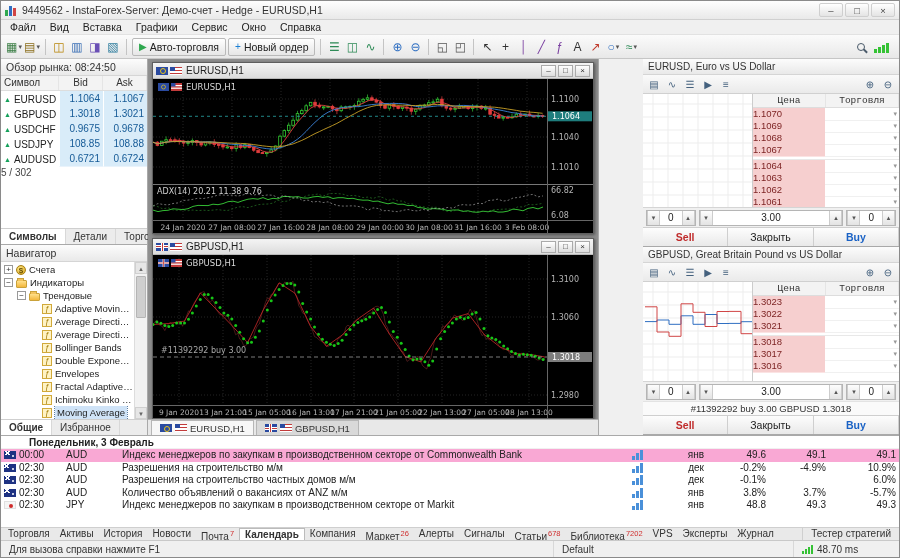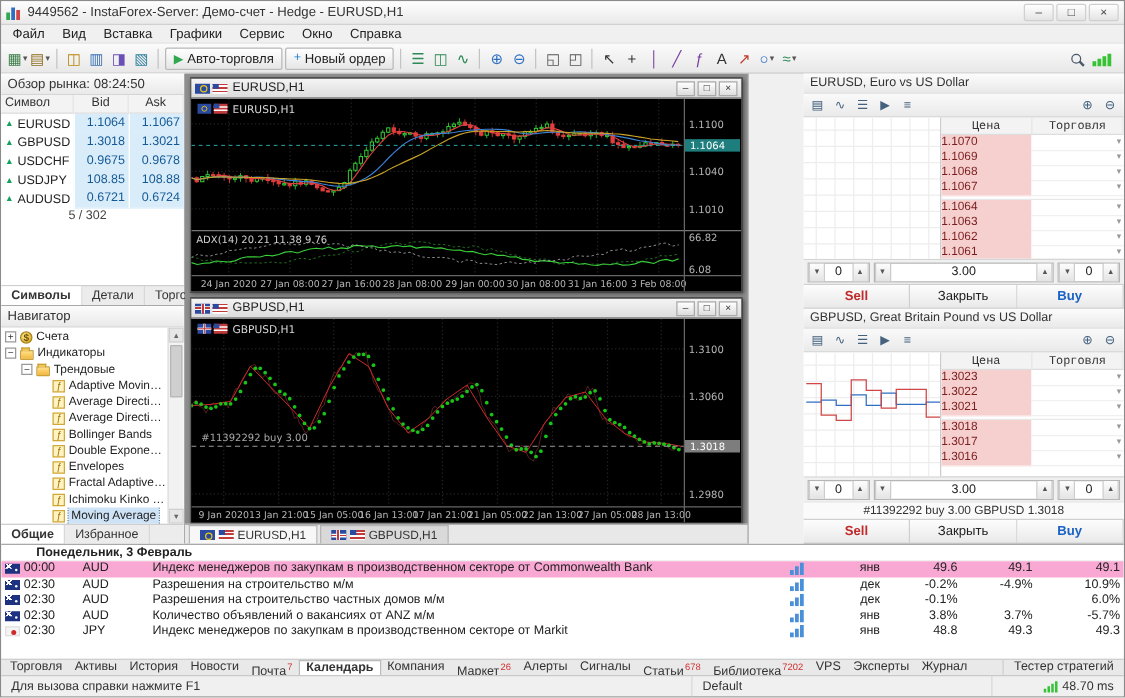--- a/index.html
+++ b/index.html
@@ -50,21 +50,21 @@
 .mw-head{display:grid;grid-template-columns:58px 44px 44px;height:15px;line-height:14px;background:#f3f3f3;border-bottom:1px solid #ddd;font-size:10px;color:#333;flex:none;}
 .mw-hcell{padding:0 3px;border-right:1px solid #e5e5e5;}
 .mw-hcell.num{text-align:center;}
 .mw-row{display:grid;grid-template-columns:58px 44px 44px;height:15px;line-height:15px;font-size:10px;}
 .mw-sym{padding-left:3px;display:flex;align-items:center;gap:3px;white-space:nowrap;overflow:hidden;}
 .tick-arrow{font-size:7px;line-height:7px;}
 .tick-arrow.up{color:#14a05a;}
 .mw-val{background:#d9ecf9;color:#155a96;text-align:right;padding-right:3px;border-left:1px solid #fff;border-bottom:1px solid #e9f3fb;}
 .add-row{height:14px;line-height:14px;padding-left:6px;color:#444;font-size:10px;flex:none;}
 .add-plus{color:#888;margin-right:3px;}
-.count-row{height:14px;line-height:14px;text-align:center;padding-right:8px;color:#444;font-size:10px;flex:none;}
+.count-row{height:14px;line-height:14px;text-align:left;padding-right:8px;color:#444;font-size:10px;flex:none;}
 .mw-fill{flex:1;}
 
 
 .nav{flex:1;display:flex;flex-direction:column;background:#fff;min-height:0;}
 .nav-body{flex:1;position:relative;overflow:hidden;}
 .nav-tree{position:absolute;left:0;top:0;right:13px;bottom:0;overflow:hidden;padding-top:1px;}
 .tree-row{display:flex;align-items:center;height:13px;font-size:9.5px;white-space:nowrap;overflow:hidden;}
 .expander{width:9px;height:9px;flex:none;border:1px solid #999;background:#fff;font-size:8px;line-height:7px;text-align:center;margin-right:3px;color:#333;}
 .exp-spacer{width:12px;flex:none;}
 .ico-folder{width:11px;height:8px;flex:none;background:linear-gradient(#ffe08a,#f3b73c);border:1px solid #caa23a;border-radius:1px;margin-right:3px;position:relative;margin-top:2px;}
@@ -152,21 +152,21 @@
 .btab{padding:0 5px;line-height:12px;color:#333;white-space:nowrap;}
 .btab.active{background:#fff;border:1px solid #bbb;border-bottom:none;font-weight:bold;}
 .badge{color:#d03030;font-size:7.5px;vertical-align:super;margin-left:1px;}
 .tester{margin-left:auto;padding:0 8px;border-left:1px solid #cfcfcf;color:#333;line-height:12px;white-space:nowrap;}
 
 
 .statusbar{height:17px;display:flex;align-items:center;background:#f0f0f0;border-top:1px solid #c9c9c9;font-size:10px;color:#333;flex:none;}
 .sb-cell{padding:0 8px;height:100%;display:flex;align-items:center;border-right:1px solid #d8d8d8;white-space:nowrap;overflow:hidden;}
 .sb-help{flex:1;}
 .sb-default{width:240px;}
-.sb-ping{width:105px;justify-content:flex-end;gap:4px;border-right:none;}
+.sb-ping{width:105px;gap:4px;border-right:none;}
 .ping-meter{display:inline-flex;align-items:flex-end;gap:1px;height:9px;}
 .ping-meter span{width:2px;background:#35c235;display:inline-block;}
 </style>
 </head>
 <body>
 
 <div class="window">
 
   <div class="titlebar">
     <span class="app-logo">

